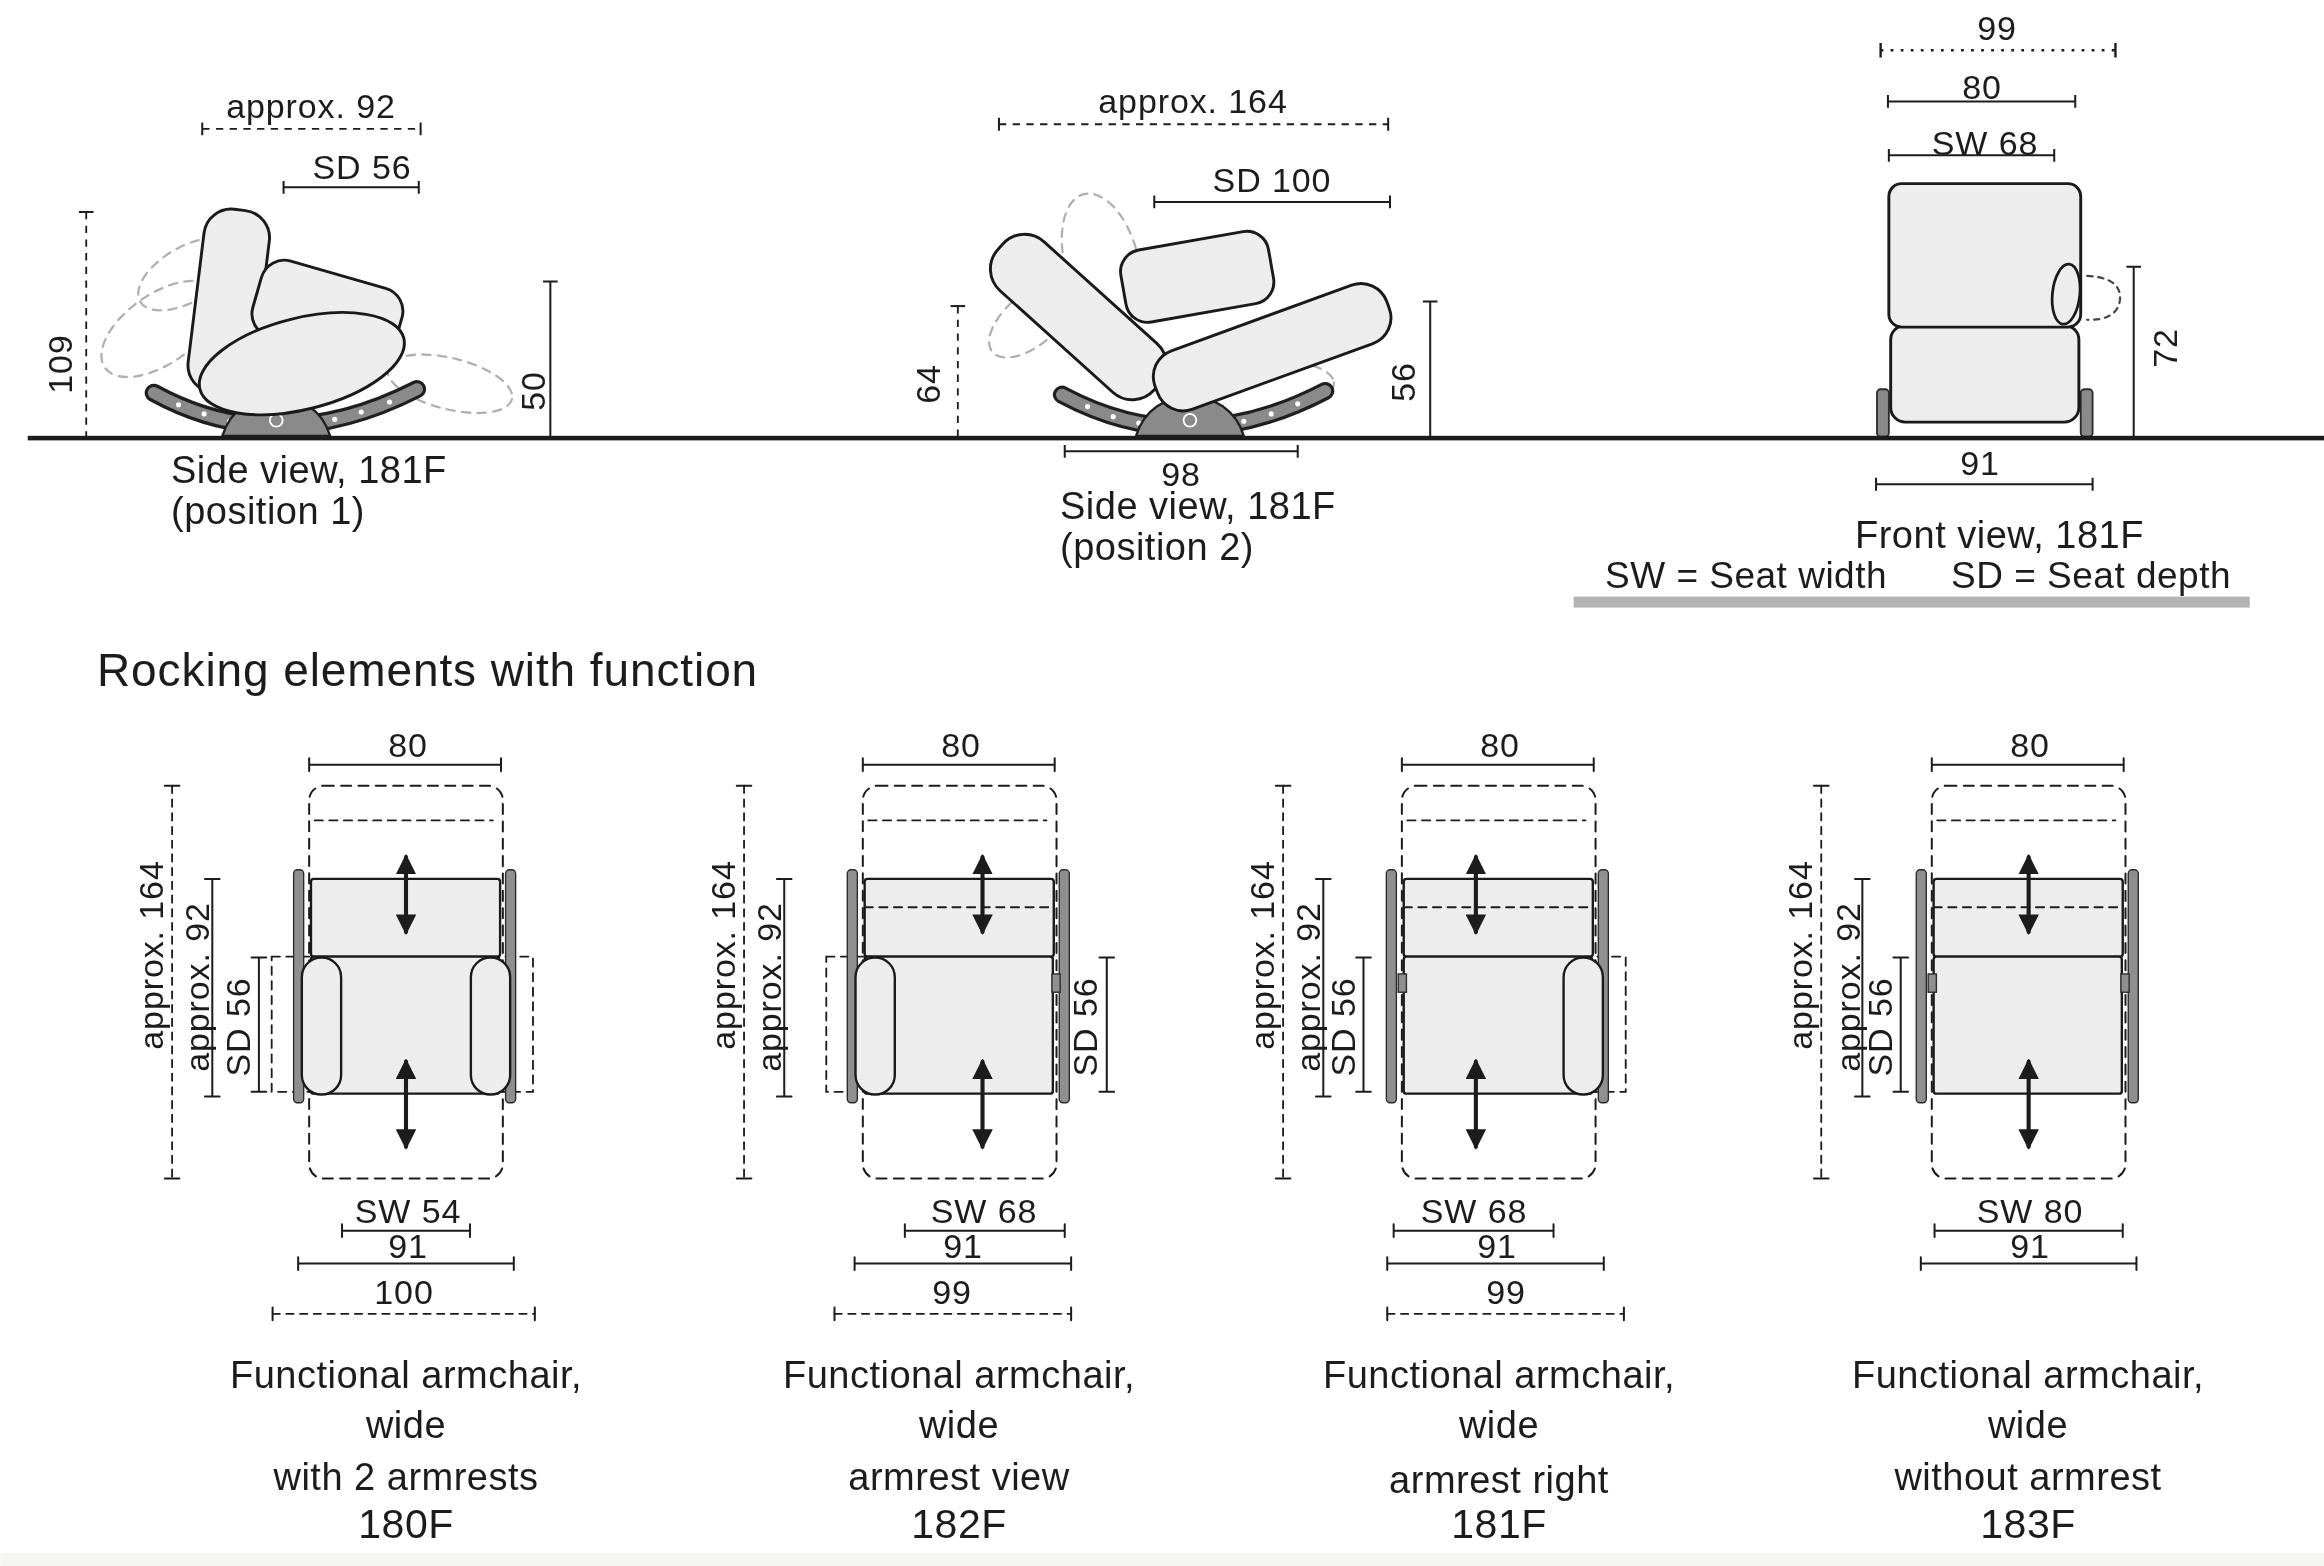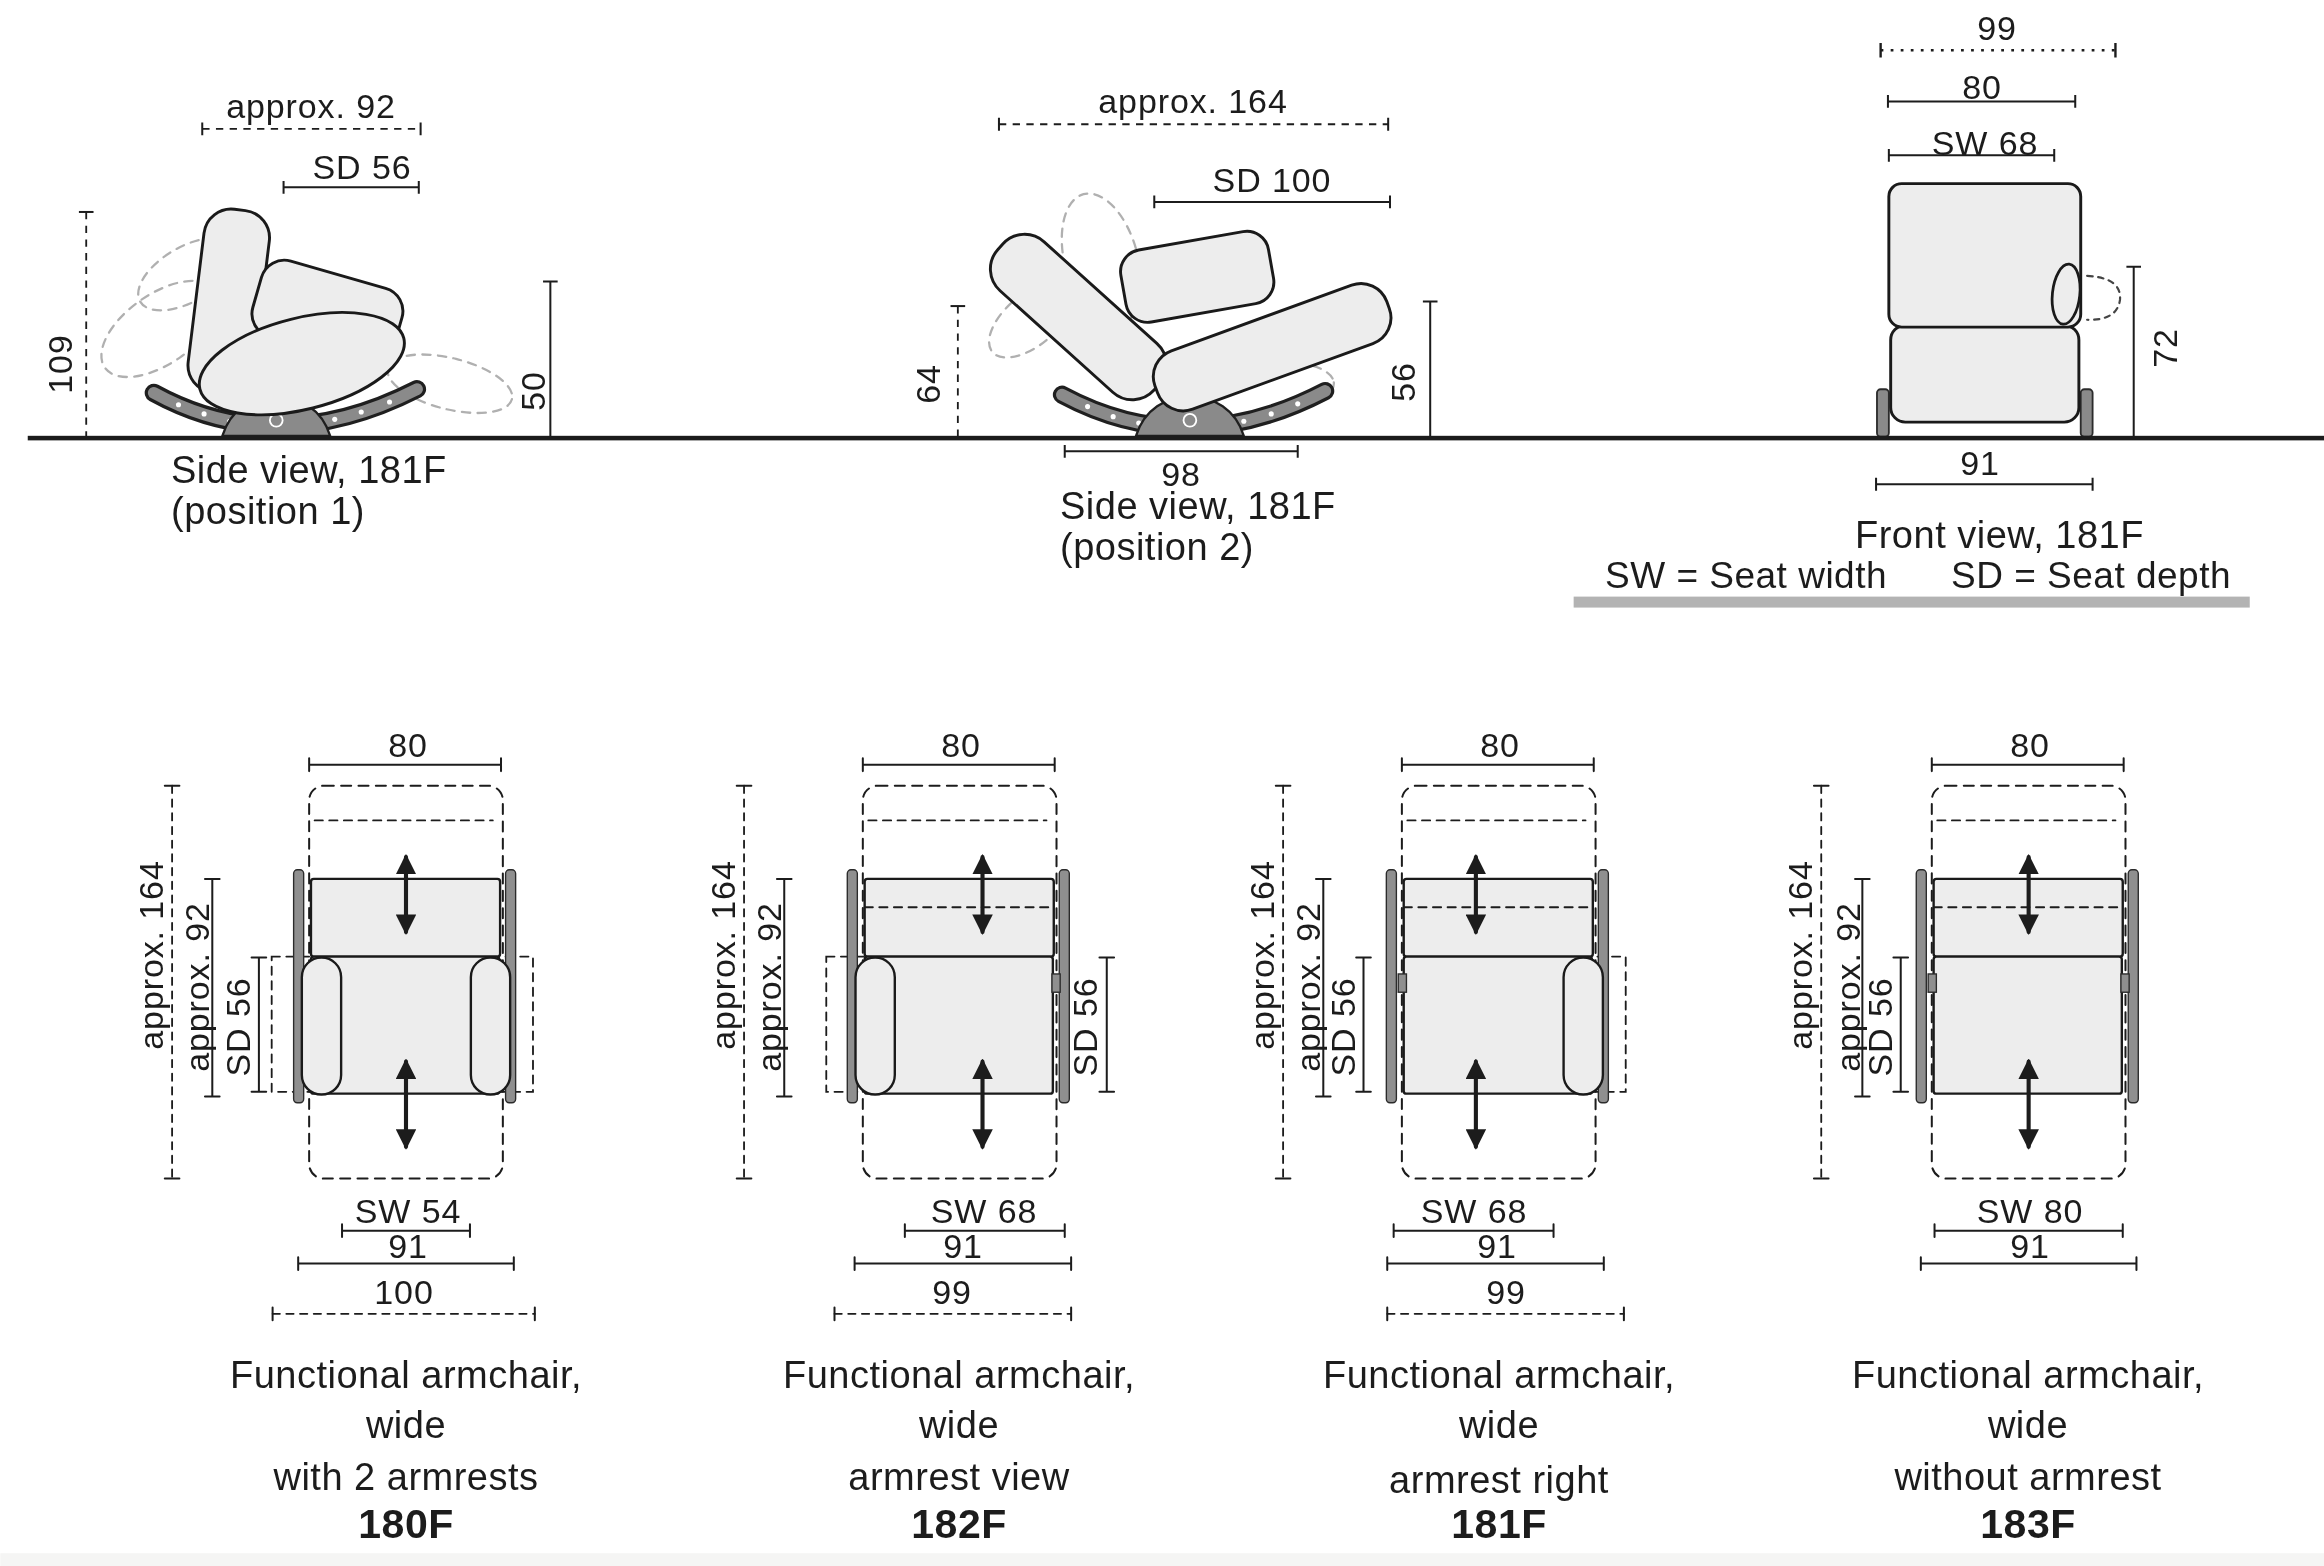--- a/index.html
+++ b/index.html
@@ -7,21 +7,21 @@
     position:relative;width:2325px;height:1566px;background:#ffffff;overflow:hidden;
     font-family:"Liberation Sans",sans-serif;color:#1c1c1c;
   }
   svg{position:absolute;left:0;top:0;}
   .lbl{position:absolute;white-space:nowrap;transform:translate(-50%,-50%);
        font-size:34px;letter-spacing:0.9px;line-height:1;}
   .lbl.rot{transform:translate(-50%,-50%) rotate(-90deg);}
   .cap{position:absolute;white-space:nowrap;font-size:38px;letter-spacing:0.5px;line-height:1;}
   .cap.center{transform:translate(-50%,-50%);}
   .cap.anchor-left{transform:translate(0,-50%);}
-  .cap.bold{font-weight:bold;font-size:41px;text-align:center;}
+  .cap.bold{font-weight:normal;font-size:41px;text-align:center;}
   .title{position:absolute;font-size:46px;letter-spacing:0.9px;transform:translate(0,-50%);white-space:nowrap;}
   .legend{position:absolute;font-size:37px;letter-spacing:0.5px;transform:translate(0,-50%);white-space:nowrap;text-align:center;}
 </style>
 </head>
 <body>
 
 <div id="stage">
 
 <svg width="2325" height="1566" viewBox="0 0 2544 1714">
   <defs>
@@ -234,20 +234,21 @@
 <div class="lbl" style="left:1997px;top:28px">99</div>
 <div class="lbl" style="left:1982px;top:87px">80</div>
 <div class="lbl" style="left:1985px;top:143px">SW 68</div>
 <div class="lbl rot" style="left:2165px;top:348px">72</div>
 <div class="lbl" style="left:1980px;top:463px">91</div>
 <div class="cap anchor-left" style="left:1855px;top:535px">Front view, 181F</div>
 
 <div class="legend" style="left:1605px;top:576px">SW = Seat width</div>
 <div class="legend" style="left:1951px;top:576px">SD = Seat depth</div>
 
+<div class="title" style="left:97px;top:670px">Rocking elements with function</div>
 
 <div class="lbl" style="left:408px;top:745px">80</div>
 <div class="lbl rot" style="left:151px;top:955px">approx. 164</div>
 <div class="lbl rot" style="left:197px;top:987px">approx. 92</div>
 <div class="lbl rot" style="left:238px;top:1027px">SD 56</div>
 <div class="lbl" style="left:408px;top:1211px">SW 54</div>
 <div class="lbl" style="left:408px;top:1246px">91</div>
 <div class="lbl" style="left:404px;top:1292px">100</div>
 <div class="cap center" style="left:406px;top:1375px">Functional armchair,</div>
 <div class="cap center" style="left:406px;top:1425px">wide</div>

